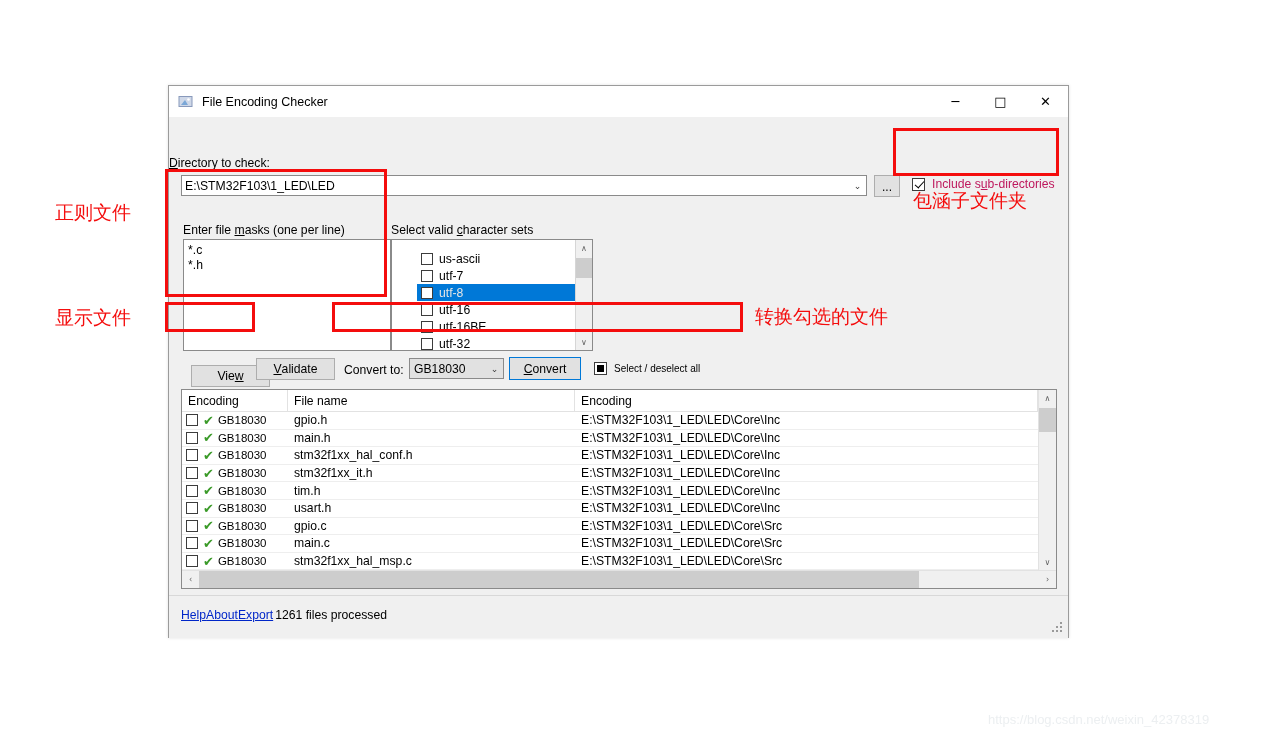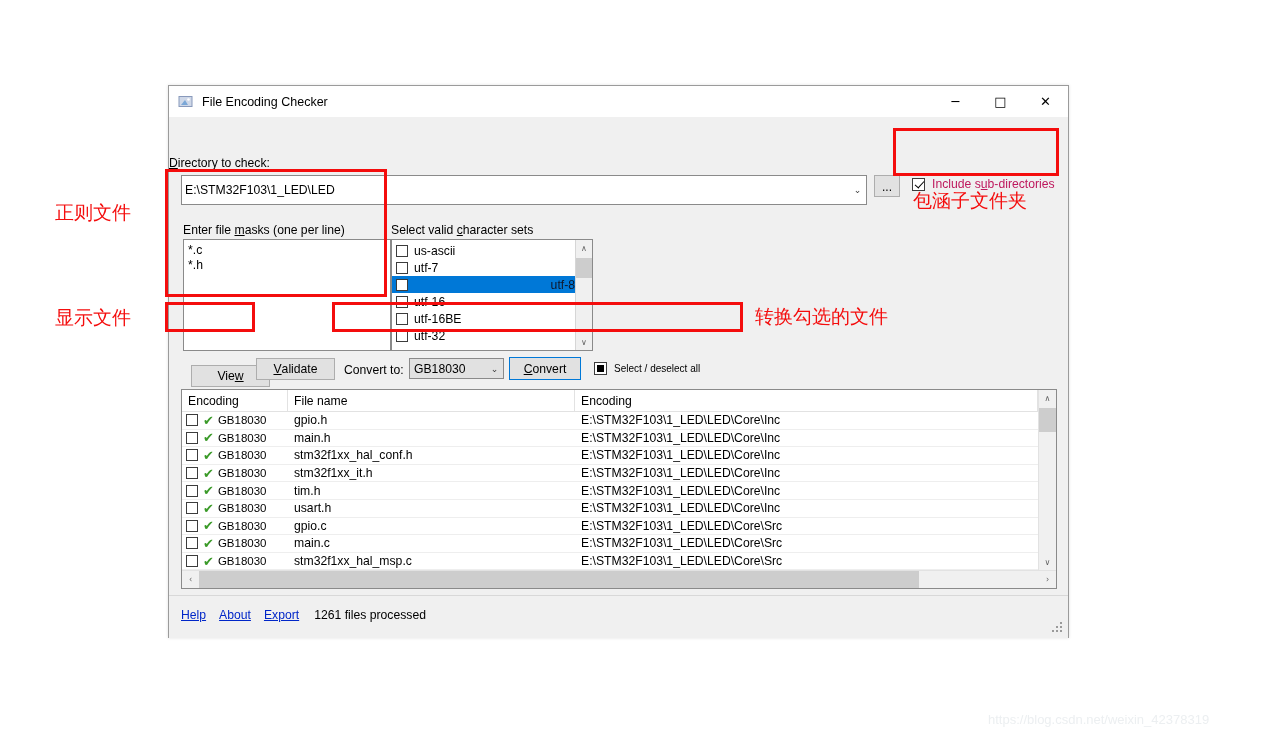--- a/index.html
+++ b/index.html
@@ -76,21 +76,21 @@
     color: #000;
     position: absolute;
     white-space: nowrap;
   }
   .lbl u { text-decoration: underline; }
 
   
   #dir-input {
     position: absolute;
     left: 12px; top: 58px;
-    width: 686px; height: 30px;
+    width: 686px; height: 21px;
     background: #fff;
     border: 1px solid #8a8a8a;
     box-sizing: border-box;
     display: flex;
     align-items: center;
   }
   #dir-input .val {
     font-size: 12.2px;
     color: #000;
     padding-left: 3px;
@@ -176,34 +176,34 @@
     left: 222px; top: 122px;
     width: 202px; height: 112px;
     background: #fff;
     border: 1px solid #8a8a8a;
     box-sizing: border-box;
     display: flex;
   }
   #charsets-list {
     flex: 1;
     overflow: hidden;
-    padding-top: 2px;
+    padding-top: 10px;
+    margin-left: 25px;
   }
   .cs-row {
     height: 17px;
     display: flex;
     align-items: center;
     padding-left: 4px;
     font-size: 12.2px;
     color: #000;
   }
   .cs-row.sel {
     background: #0078d7;
-    color: #0f172a;
-    justify-content: space-between;
+    color: #e5e5e5;
   }
   .cs-row .cs-name { margin-left: 6px; }
   #cs-scroll {
     width: 16px;
     background: #f0f0f0;
     border-left: 1px solid #d6d6d6;
     position: relative;
     display: flex;
     flex-direction: column;
   }
@@ -398,21 +398,20 @@
     width: 899px; height: 42px;
     border-top: 1px solid #d8d8d8;
     background: #f0f0f0;
   }
   #status-inner {
     position: absolute;
     left: 12px; top: 12px;
     display: flex;
     align-items: center;
     font-size: 12.2px;
-    gap: 13px;
   }
   #status-inner .link {
     color: #0026c8;
     text-decoration: underline;
   }
   #status-inner .status-text { color: #000; margin-left: 2px; }
   #grip {
     position: absolute;
     right: 5px; bottom: 4px;
     width: 12px; height: 12px;

